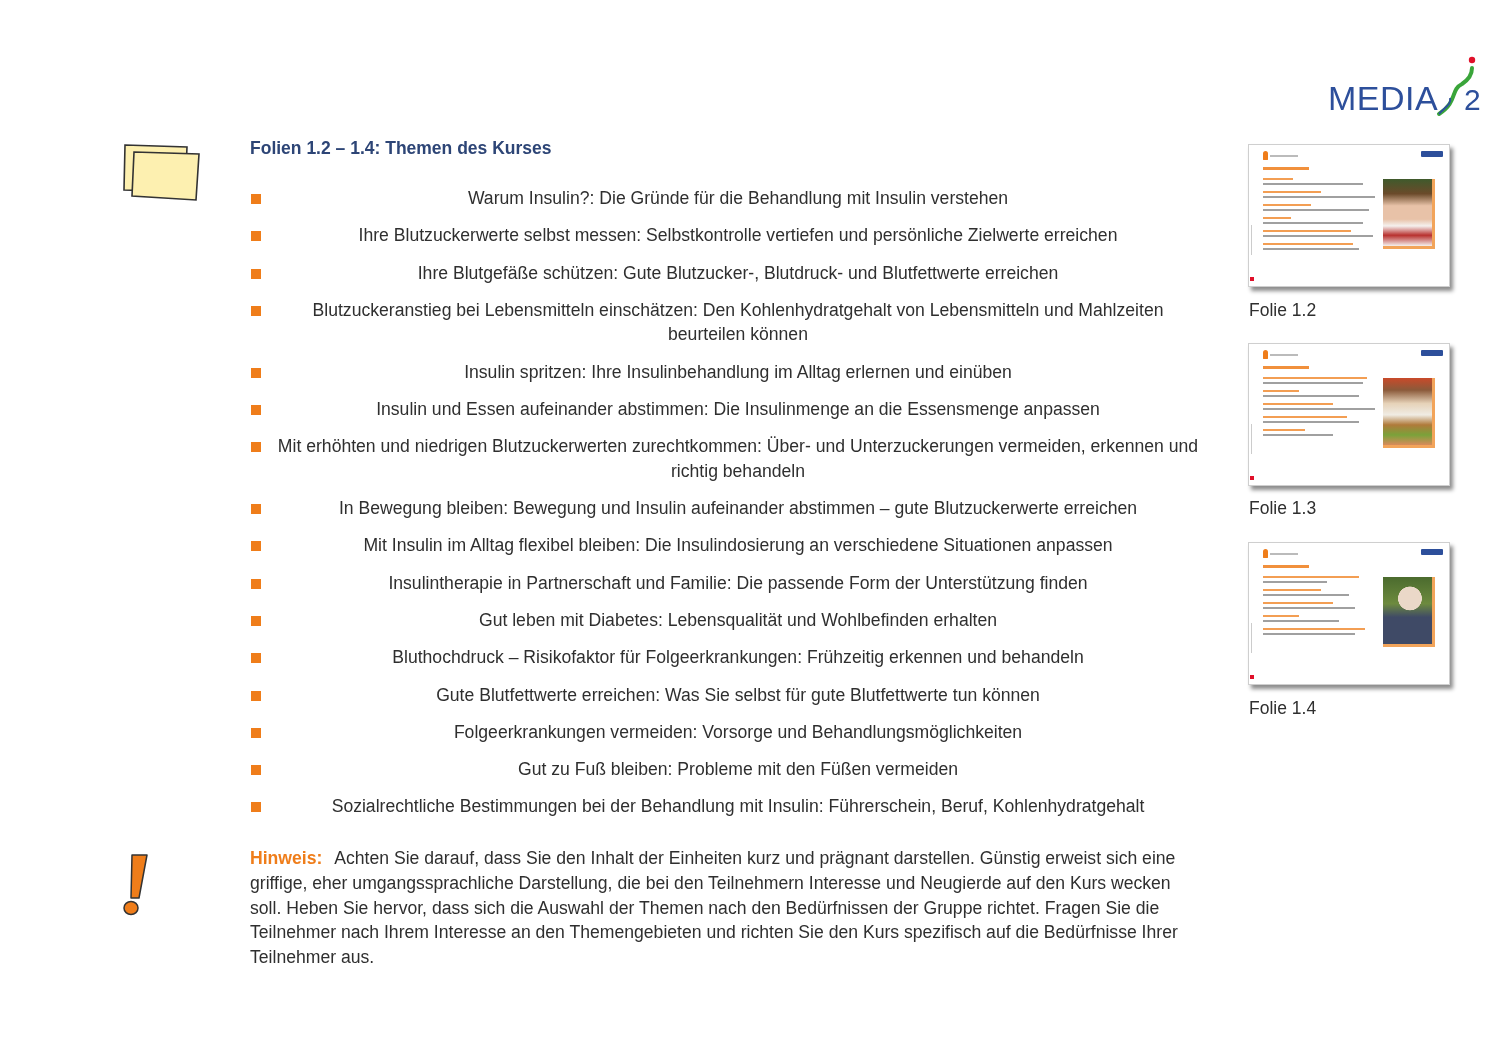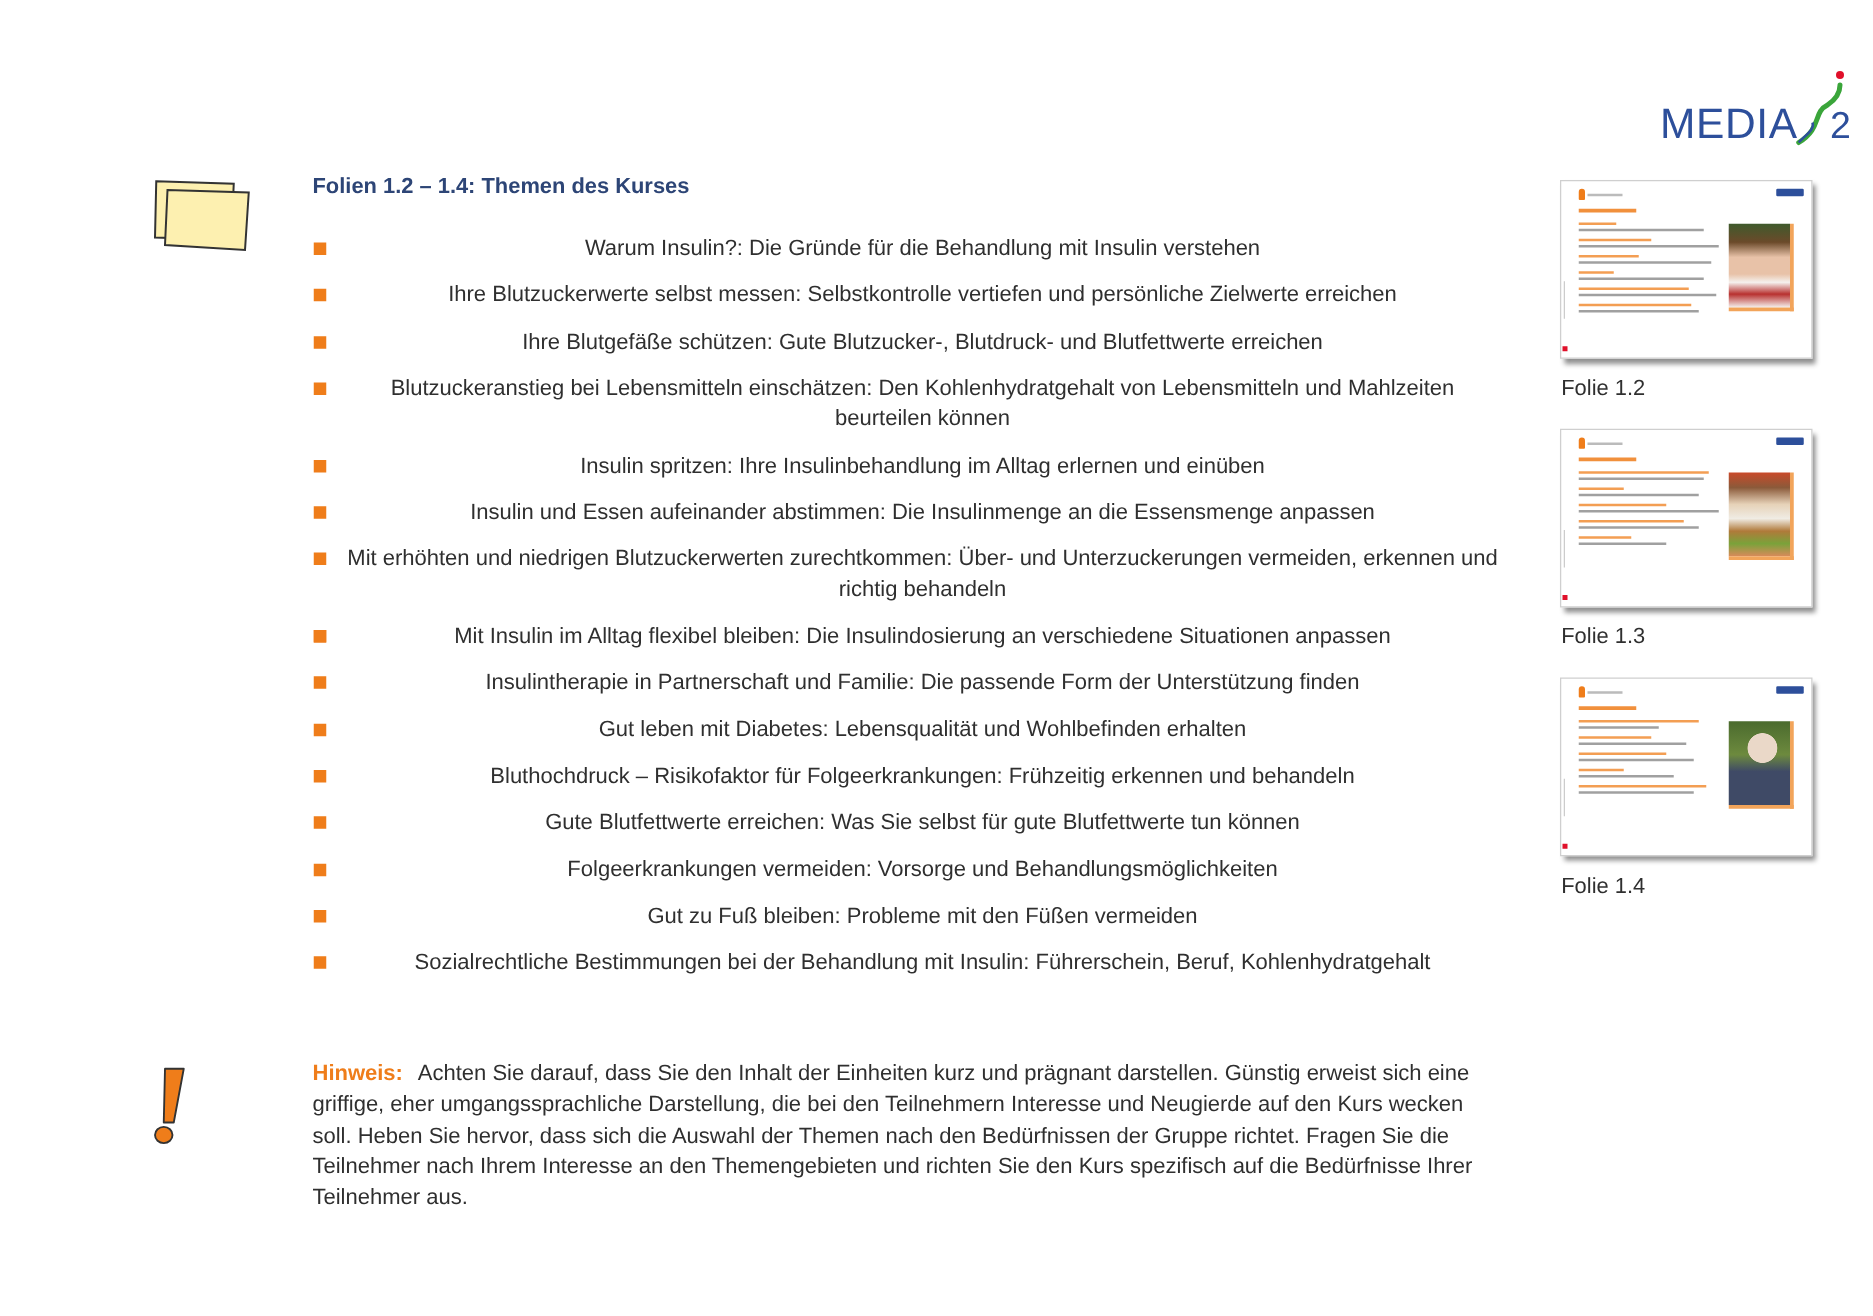--- a/index.html
+++ b/index.html
@@ -59,21 +59,21 @@
 <div class="section-title">Folien 1.2 – 1.4: Themen des Kurses</div>
 
 <ul class="topic-list">
   <li class="topic-item"><span class="bullet"></span><span>Warum Insulin?: Die Gründe für die Behandlung mit Insulin verstehen</span></li>
   <li class="topic-item"><span class="bullet"></span><span>Ihre Blutzuckerwerte selbst messen: Selbstkontrolle vertiefen und persönliche Zielwerte erreichen</span></li>
   <li class="topic-item"><span class="bullet"></span><span>Ihre Blutgefäße schützen: Gute Blutzucker-, Blutdruck- und Blutfettwerte erreichen</span></li>
   <li class="topic-item"><span class="bullet"></span><span>Blutzuckeranstieg bei Lebensmitteln einschätzen: Den Kohlenhydratgehalt von Lebensmitteln und Mahlzeiten beurteilen können</span></li>
   <li class="topic-item"><span class="bullet"></span><span>Insulin spritzen: Ihre Insulinbehandlung im Alltag erlernen und einüben</span></li>
   <li class="topic-item"><span class="bullet"></span><span>Insulin und Essen aufeinander abstimmen: Die Insulinmenge an die Essensmenge anpassen</span></li>
   <li class="topic-item"><span class="bullet"></span><span>Mit erhöhten und niedrigen Blutzuckerwerten zurechtkommen: Über- und Unterzuckerungen vermeiden, erkennen und richtig behandeln</span></li>
-  <li class="topic-item"><span class="bullet"></span></li>
+  <li class="topic-item"><span class="bullet"></span><span>In Bewegung bleiben: Bewegung und Insulin aufeinander abstimmen – gute Blutzuckerwerte erreichen</span></li>
   <li class="topic-item"><span class="bullet"></span><span>Mit Insulin im Alltag flexibel bleiben: Die Insulindosierung an verschiedene Situationen anpassen</span></li>
   <li class="topic-item"><span class="bullet"></span><span>Insulintherapie in Partnerschaft und Familie: Die passende Form der Unterstützung finden</span></li>
   <li class="topic-item"><span class="bullet"></span><span>Gut leben mit Diabetes: Lebensqualität und Wohlbefinden erhalten</span></li>
   <li class="topic-item"><span class="bullet"></span><span>Bluthochdruck – Risikofaktor für Folgeerkrankungen: Frühzeitig erkennen und behandeln</span></li>
   <li class="topic-item"><span class="bullet"></span><span>Gute Blutfettwerte erreichen: Was Sie selbst für gute Blutfettwerte tun können</span></li>
   <li class="topic-item"><span class="bullet"></span><span>Folgeerkrankungen vermeiden: Vorsorge und Behandlungsmöglichkeiten</span></li>
   <li class="topic-item"><span class="bullet"></span><span>Gut zu Fuß bleiben: Probleme mit den Füßen vermeiden</span></li>
   <li class="topic-item"><span class="bullet"></span><span>Sozialrechtliche Bestimmungen bei der Behandlung mit Insulin: Führerschein, Beruf, Kohlenhydratgehalt</span></li>
 </ul>
 

